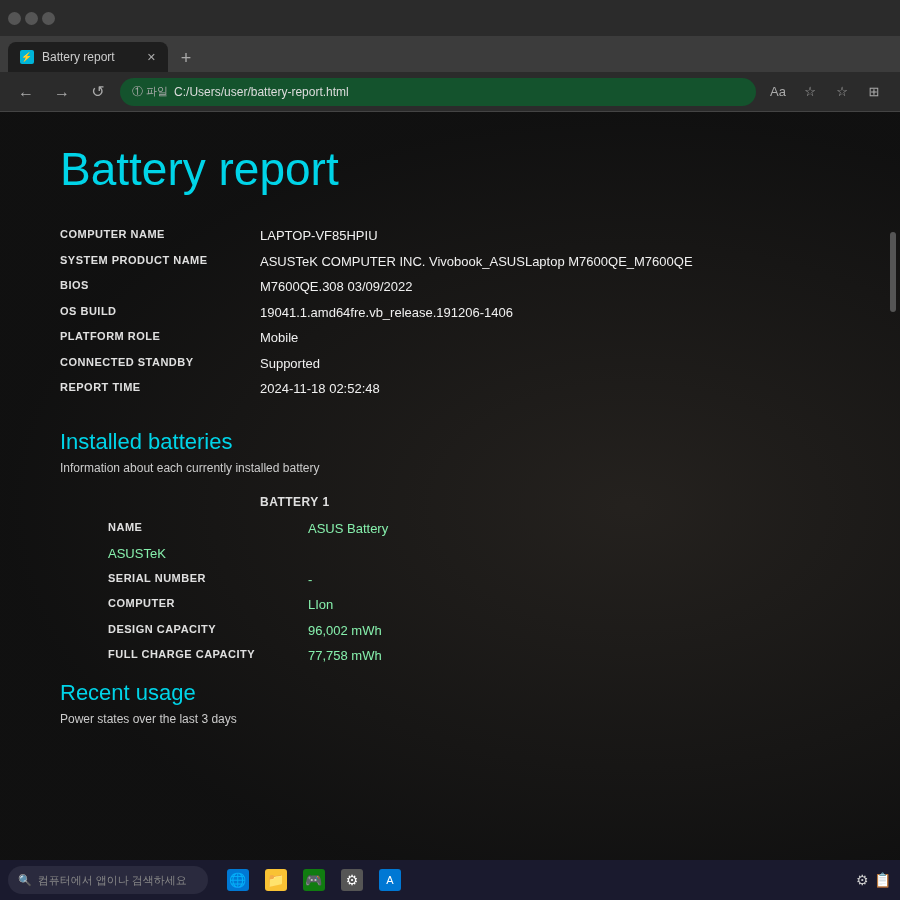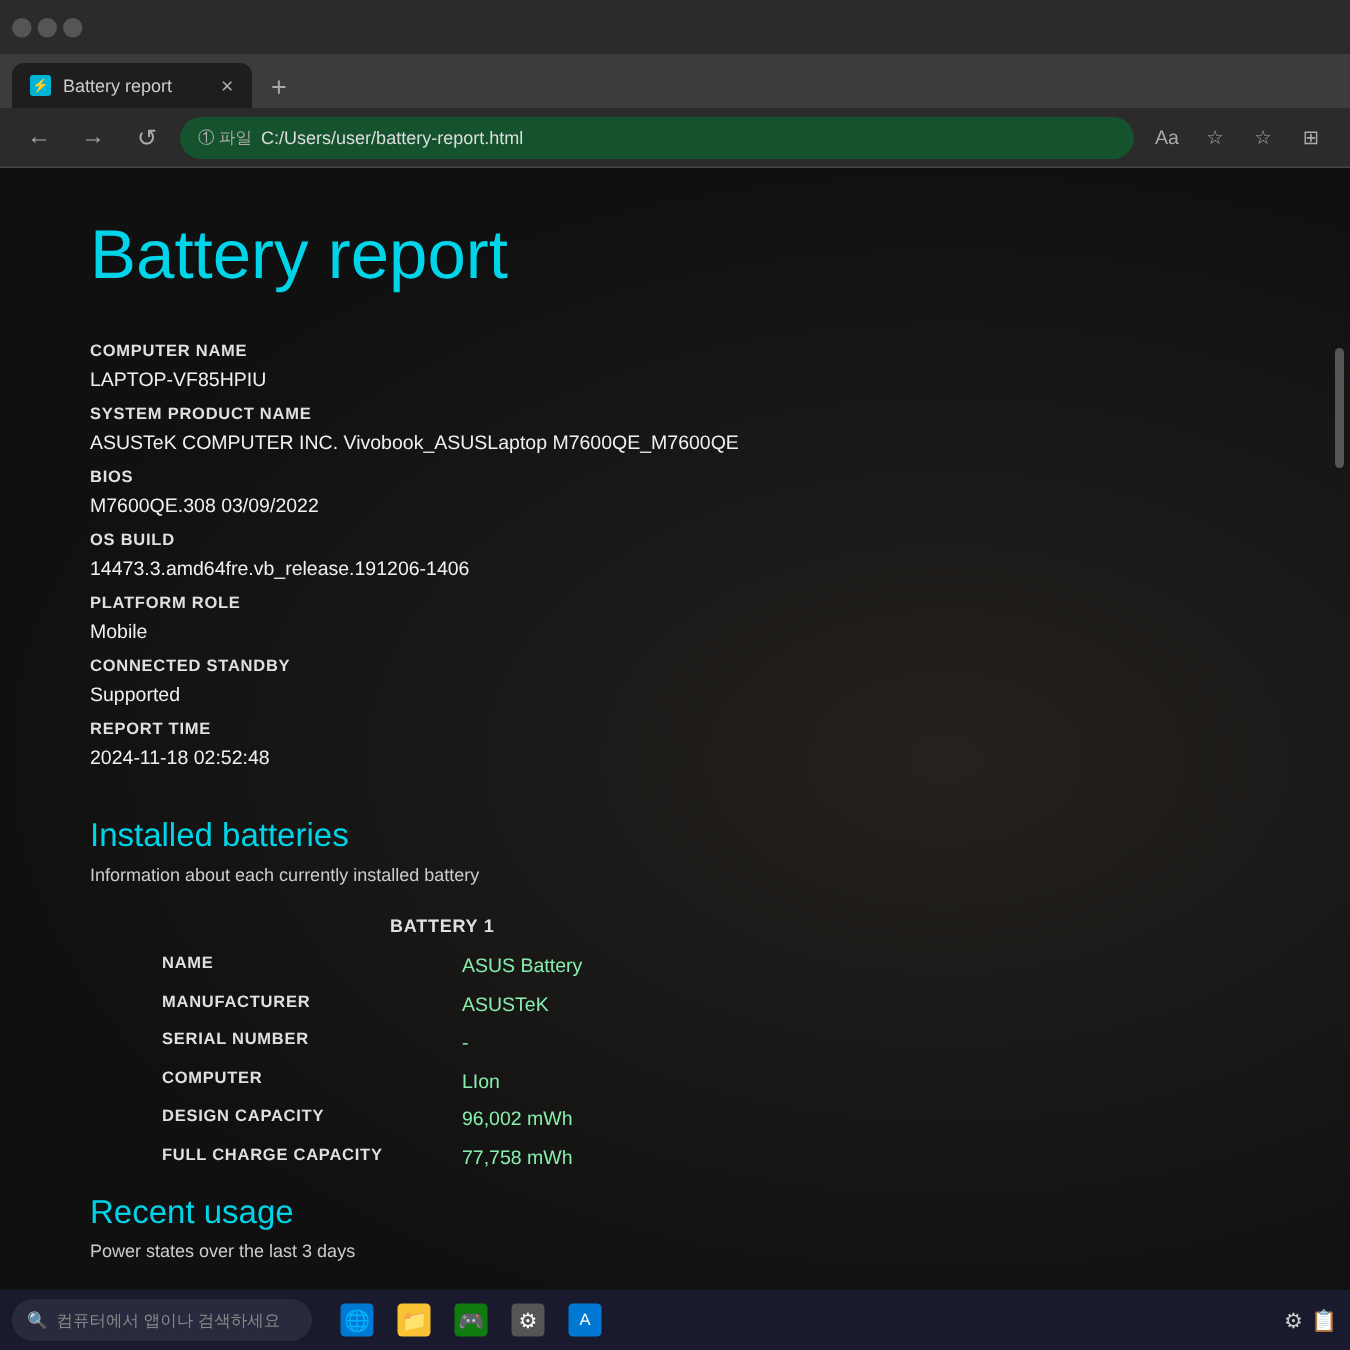--- a/index.html
+++ b/index.html
@@ -179,21 +179,20 @@
     .info-table {
       margin-bottom: 30px;
       position: relative;
       z-index: 1;
     }
 
     .info-row {
       display: flex;
       margin-bottom: 6px;
       line-height: 1.5;
-      flex-direction: column;
     }
 
     .info-label {
       font-size: 11px;
       font-weight: 700;
       color: #e0e0e0;
       width: 200px;
       flex-shrink: 0;
       letter-spacing: 0.5px;
     }
@@ -400,21 +399,21 @@
     <div class="info-row">
       <span class="info-label">SYSTEM PRODUCT NAME</span>
       <span class="info-value">ASUSTeK COMPUTER INC. Vivobook_ASUSLaptop M7600QE_M7600QE</span>
     </div>
     <div class="info-row">
       <span class="info-label">BIOS</span>
       <span class="info-value">M7600QE.308 03/09/2022</span>
     </div>
     <div class="info-row">
       <span class="info-label">OS BUILD</span>
-      <span class="info-value">14473.3.amd64fre.vb_release.191206-1406</span>
+      <span class="info-value">19041.1.amd64fre.vb_release.191206-1406</span>
     </div>
     <div class="info-row">
       <span class="info-label">PLATFORM ROLE</span>
       <span class="info-value">Mobile</span>
     </div>
     <div class="info-row">
       <span class="info-label">CONNECTED STANDBY</span>
       <span class="info-value">Supported</span>
     </div>
     <div class="info-row">
@@ -432,21 +431,20 @@
       <div class="battery-header">
         <div class="battery-col-label"></div>
         <span class="battery-col-name">BATTERY 1</span>
       </div>
 
       <div class="battery-row">
         <span class="battery-row-label">NAME</span>
         <span class="battery-row-value">ASUS Battery</span>
       </div>
       <div class="battery-row">
-        <span class="battery-row-label">MANUFACTURER</span>
         <span class="battery-row-value">ASUSTeK</span>
       </div>
       <div class="battery-row">
         <span class="battery-row-label">SERIAL NUMBER</span>
         <span class="battery-row-value">-</span>
       </div>
       <div class="battery-row">
         <span class="battery-row-label">COMPUTER</span>
         <span class="battery-row-value">LIon</span>
       </div>

